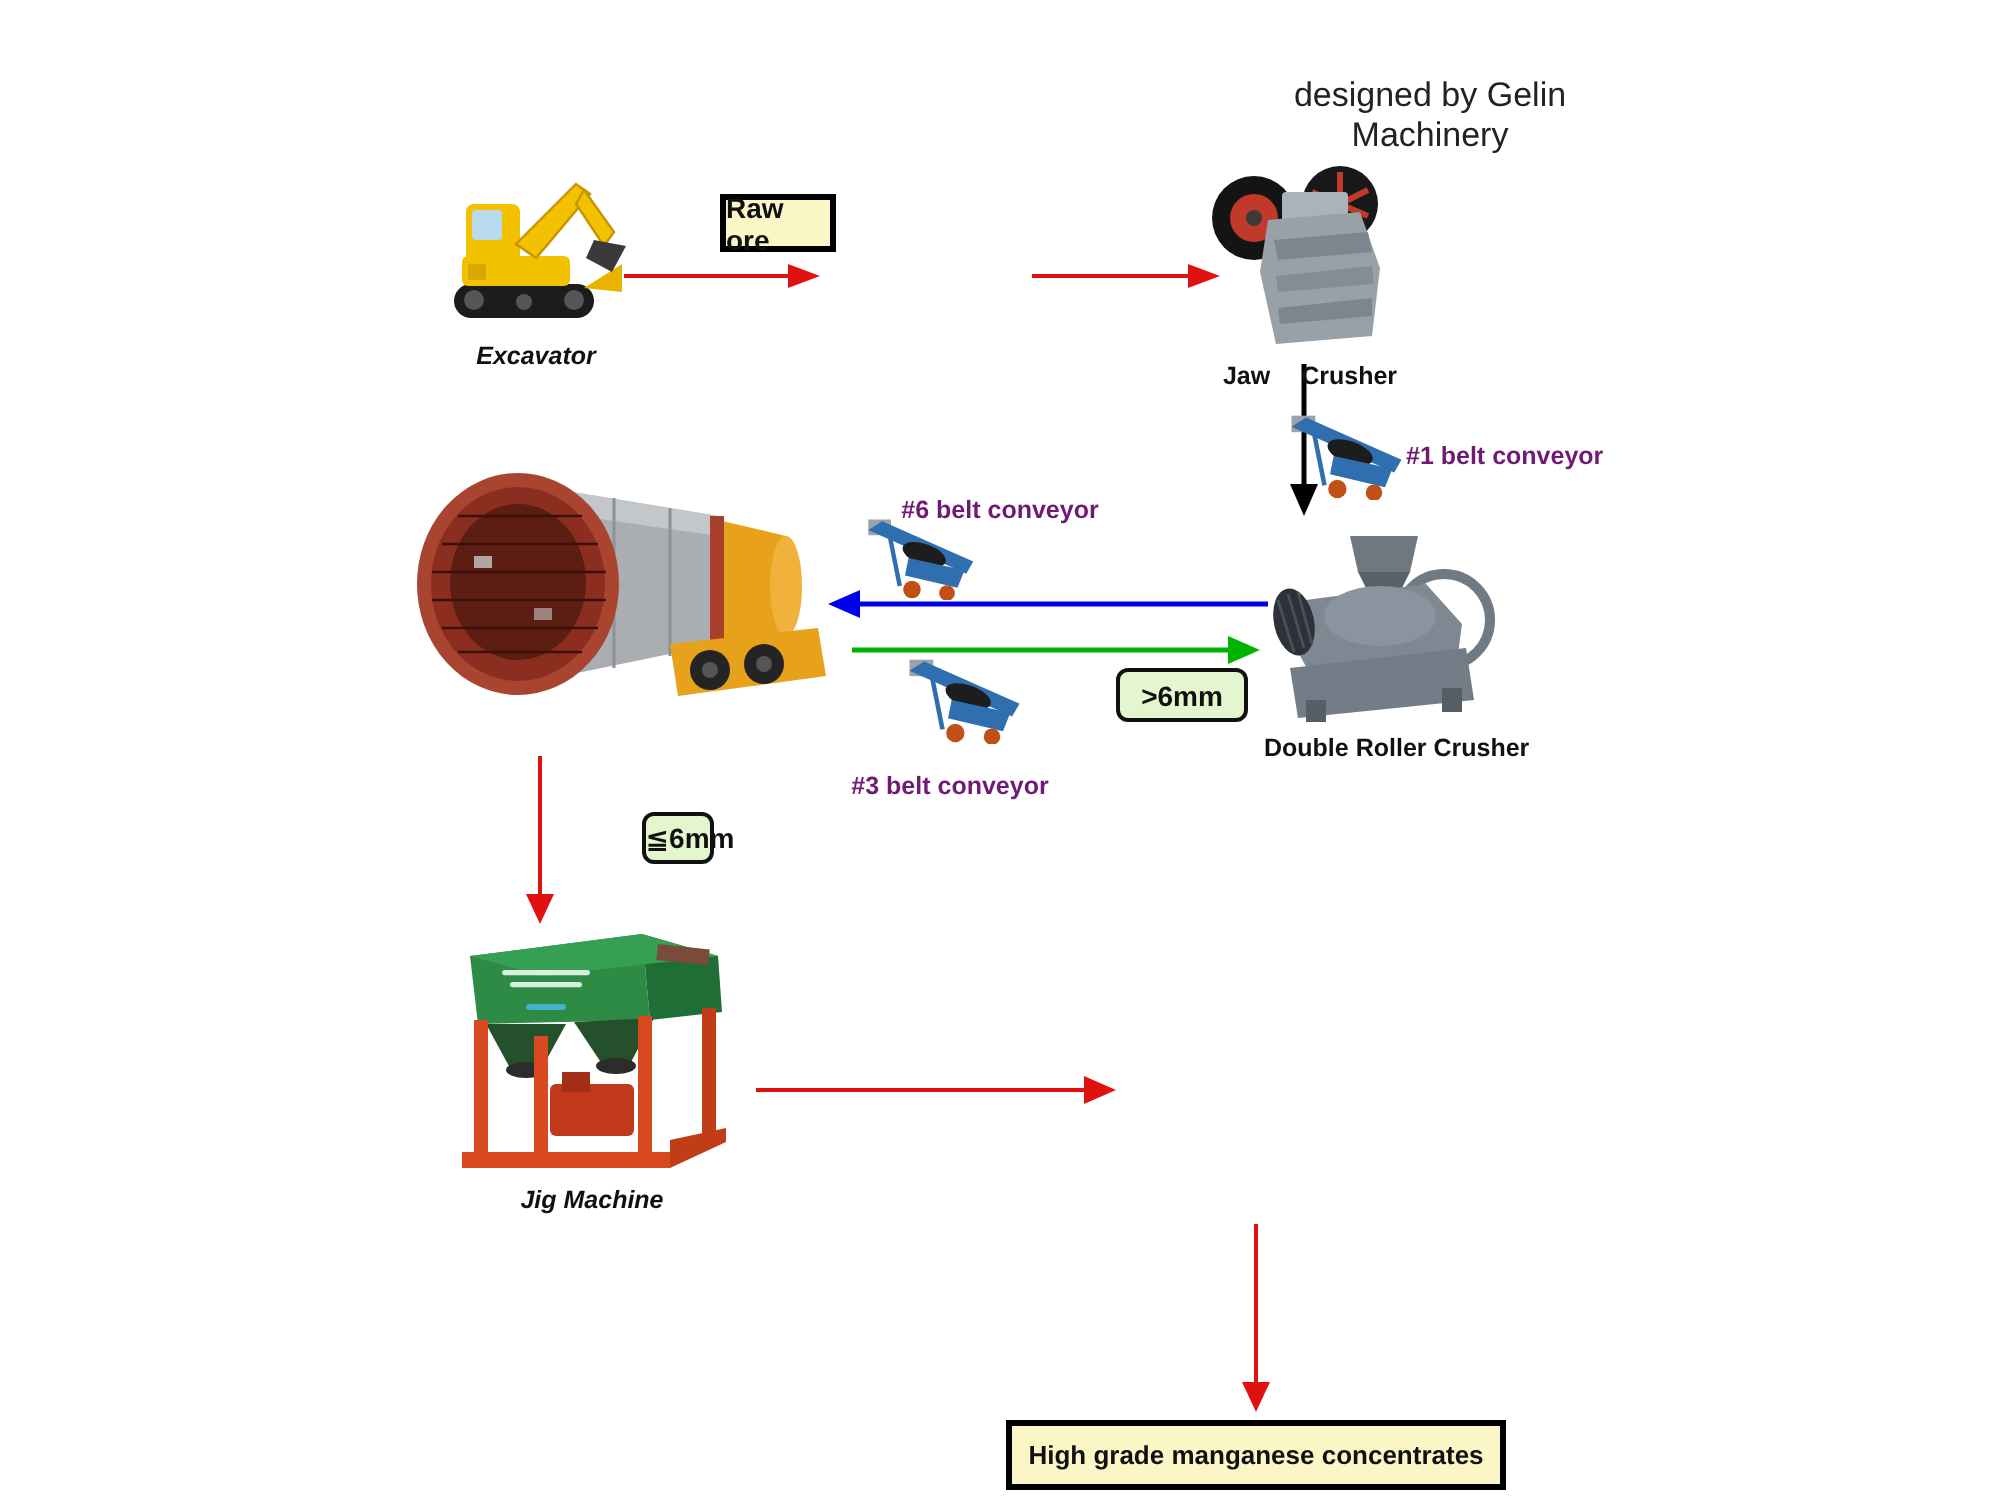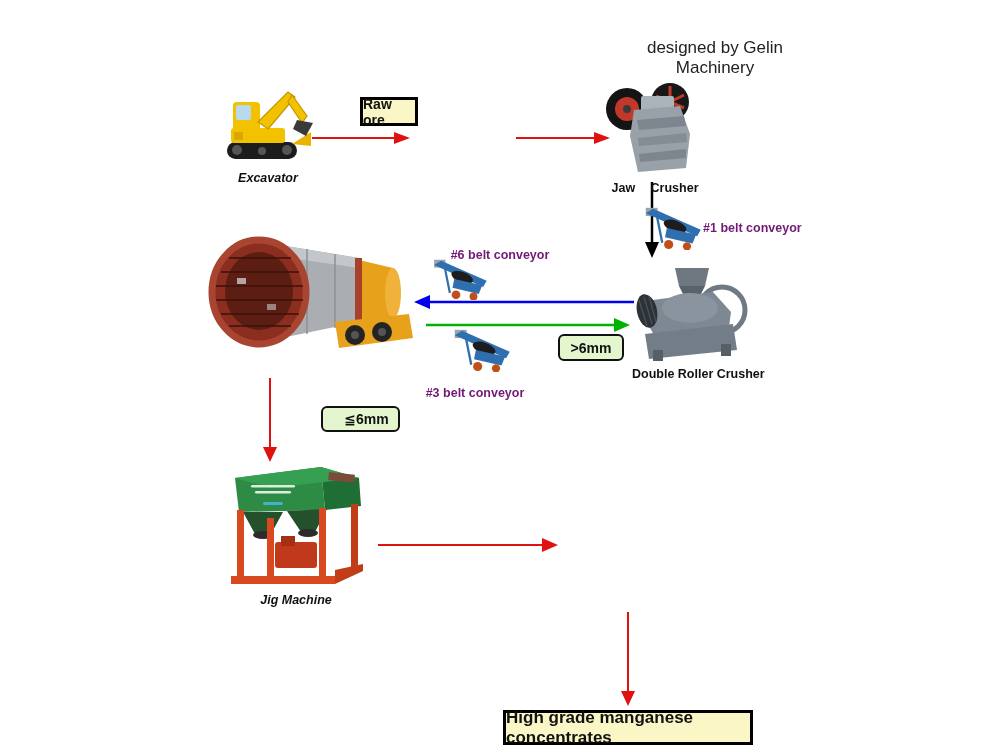--- a/index.html
+++ b/index.html
@@ -17,21 +17,21 @@
   .node-label { margin-top:3px; font-size:12.5px; font-weight:700; color:#111; white-space:nowrap; }
   .label-jaw { word-spacing:12px; }
 
   .belt-label { position:absolute; font-size:12.5px; font-weight:700; color:#701a75; white-space:nowrap; }
   .center { text-align:center; }
 
   .tag { position:absolute; display:flex; align-items:center; justify-content:center;
          font-weight:700; color:#111; background:var(--tag-yellow-bg,#faf6c6); }
   .tag-yellow { border:3px solid #000000; font-size:14px;margin-left:38px; }
   .tag-green  { background:var(--tag-green-bg,#e3f6ce); border:2px solid #111; border-radius:6px; font-size:14px;margin-left:44px; }
-  .tag-final  { border:3px solid #000; font-size:17px; }
+  .tag-final  { border:3px solid #000; font-size:13px; }
 
   .arrows { position:absolute; left:0; top:0; width:1000px; height:750px; pointer-events:none; }
   .ln-red   { stroke:var(--arrow-red,#e01111);  stroke-width:2; }
   .ln-blue  { stroke:var(--arrow-blue,#0000ee); stroke-width:2.5; }
   .ln-green { stroke:var(--arrow-green,#00b300);stroke-width:2.5; }
   .ln-black { stroke:var(--arrow-black,#000);   stroke-width:2.5; }
   .hd-red   { fill:var(--arrow-red,#e01111); }
   .hd-blue  { fill:var(--arrow-blue,#0000ee); }
   .hd-green { fill:var(--arrow-green,#00b300); }
   .hd-black { fill:var(--arrow-black,#000); }
@@ -229,17 +229,17 @@
       <polygon points="112,112 140,106 140,113 112,126" fill="#c03d18"></polygon>
     </svg>
     <div class="node-label">Jig Machine</div>
   </div>
 
 
   <div class="tag tag-yellow" style="left:322px; top:97px; width:58px; height:29px;">Raw ore</div>
 
   <div class="tag tag-green" style="left:514px; top:334px; width:66px; height:27px;">&gt;6mm</div>
 
-  <div class="tag tag-green" style="left:277px; top:406px; width:79px; height:26px;padding-left:12px;">≦6mm</div>
+  <div class="tag tag-green" style="left:277px; top:406px; width:36px; height:26px;padding-left:12px;">≦6mm</div>
 
   <div class="tag tag-final" style="left:503px; top:710px; width:250px; height:35px;">High grade manganese concentrates</div>
 
 </div>
 
 </body></html>

